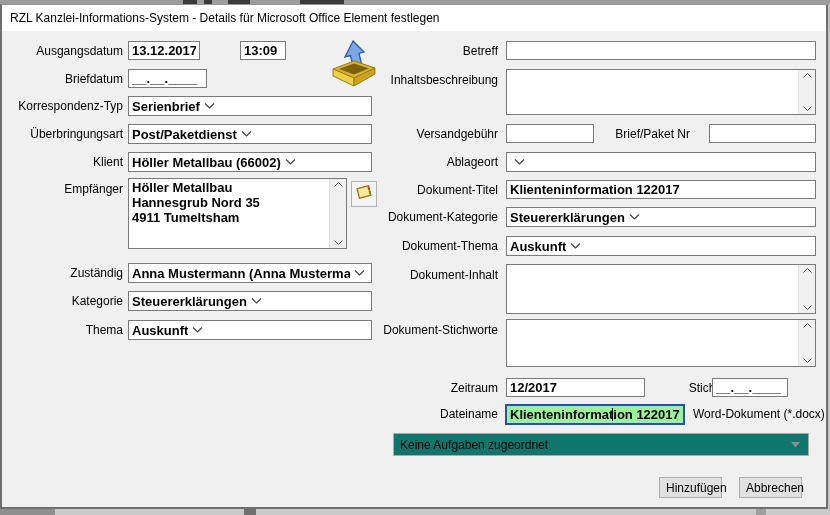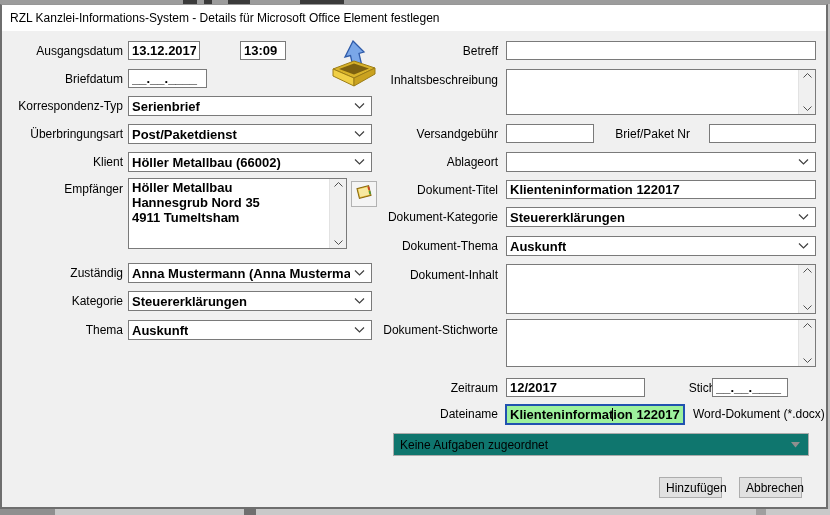--- a/index.html
+++ b/index.html
@@ -33,21 +33,21 @@
     border:1px solid #7a7a7a;background:#fff;
     font-family:"Liberation Sans", sans-serif;font-weight:700;font-size:13px;color:#000;
     padding:0 3px;outline:none;
   }
   .tb.green{
     background:#9df19d;border:2px solid #2152b0;height:21px;
   }
   .combo{
     position:absolute;box-sizing:border-box;height:20px;
     border:1px solid #7a7a7a;background:#fff;
-    display:flex;align-items:center;justify-content:space-between;
+    display:flex;align-items:center;
     padding:0 6px 0 3px;cursor:default;
   }
   .cval{font-weight:700;font-size:13px;color:#000;white-space:nowrap;overflow:hidden;}
   .chev{flex:0 0 auto;display:flex;align-items:center;margin-left:4px;}
 
   .ta{position:absolute;box-sizing:border-box;border:1px solid #7a7a7a;background:#fff;}
   .tacontent{
     position:absolute;left:3px;top:1px;right:19px;bottom:1px;
     font-weight:700;font-size:13px;line-height:15px;color:#000;white-space:pre-line;overflow:hidden;
   }

